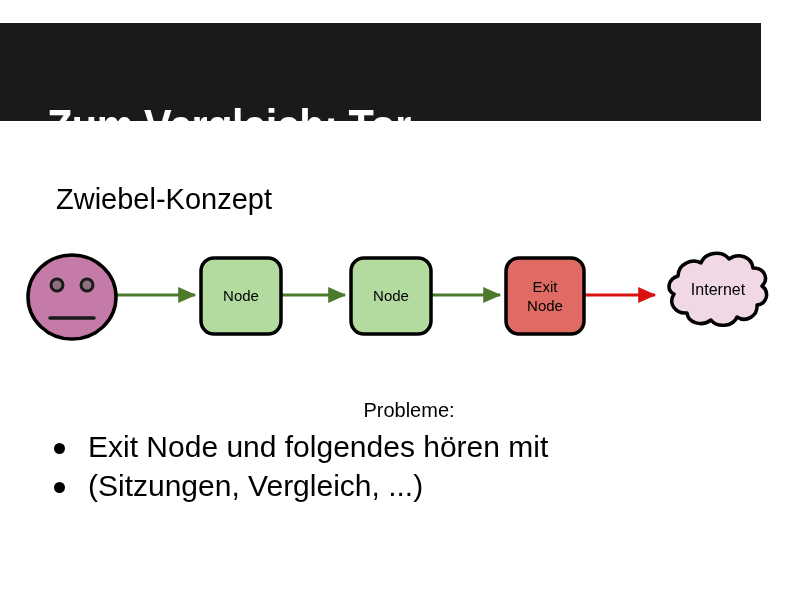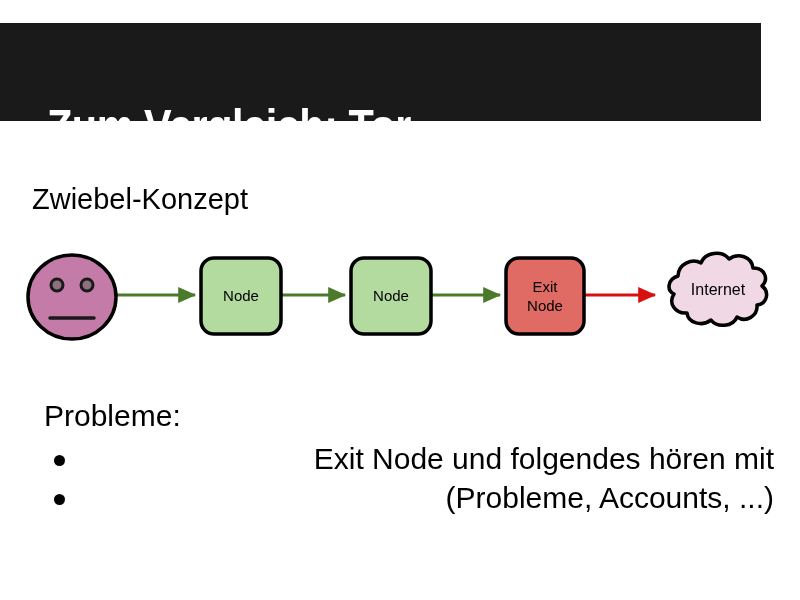--- a/index.html
+++ b/index.html
@@ -44,21 +44,21 @@
     font-family: "Liberation Sans Narrow", "Liberation Sans", sans-serif;
     transform: scaleX(0.9);
     transform-origin: left center;
     white-space: nowrap;
     line-height: 1;
   }
 
   
   #subtitle {
     position: absolute;
-    left: 32px;
+    left: 56px;
     top: 183px;
     font-size: 29px;
     font-weight: normal;
     color: #000000;
     white-space: nowrap;
     line-height: 1.15;
   }
 
   
   #diagram {
@@ -82,23 +82,24 @@
   }
 
   
   #problems {
     position: absolute;
     left: 44px;
     top: 398px;
     width: 730px;
   }
   #problems-heading {
-    font-size: 30px;
+    font-size: 20px;
     line-height: 1.2;
     white-space: nowrap;
+    text-align: center;
   }
   ul#problem-list {
     list-style: none;
     margin: 6px 0 0 0;
     padding: 0;
   }
   ul#problem-list > li {
     position: relative;
     padding-left: 44px;
     font-size: 30px;
@@ -110,21 +111,20 @@
     left: 10px;
     top: 15px;
     width: 11px;
     height: 11px;
     border-radius: 50%;
     background: #000000;
   }
   .li-line {
     display: block;
     white-space: nowrap;
-    text-align: right;
   }
 </style>
 </head>
 <body>
 
 <div id="slide">
 
   <div id="title-bar">
     <div id="title-text">Zum Vergleich: Tor</div>
   </div>
@@ -192,18 +192,18 @@
 
   <div id="problems">
     <div id="problems-heading">Probleme:</div>
     <ul id="problem-list">
       <li>
         <span class="bullet-dot"></span>
         <span class="li-line">Exit Node und folgendes hören mit</span>
       </li>
       <li>
         <span class="bullet-dot"></span>
-        <span class="li-line">(Probleme, Accounts, ...)</span>
+        <span class="li-line">(Sitzungen, Vergleich, ...)</span>
       </li>
     </ul>
   </div>
 
 </div>
 
 </body></html>

